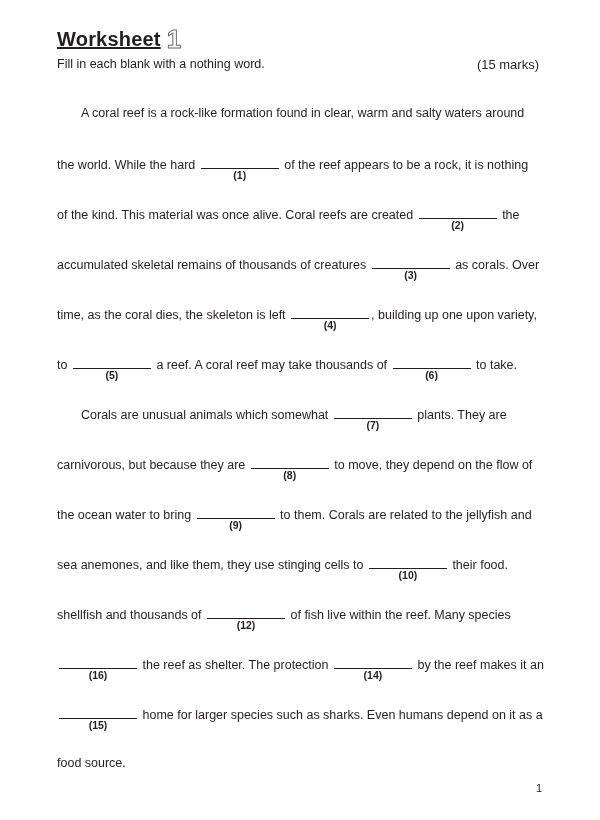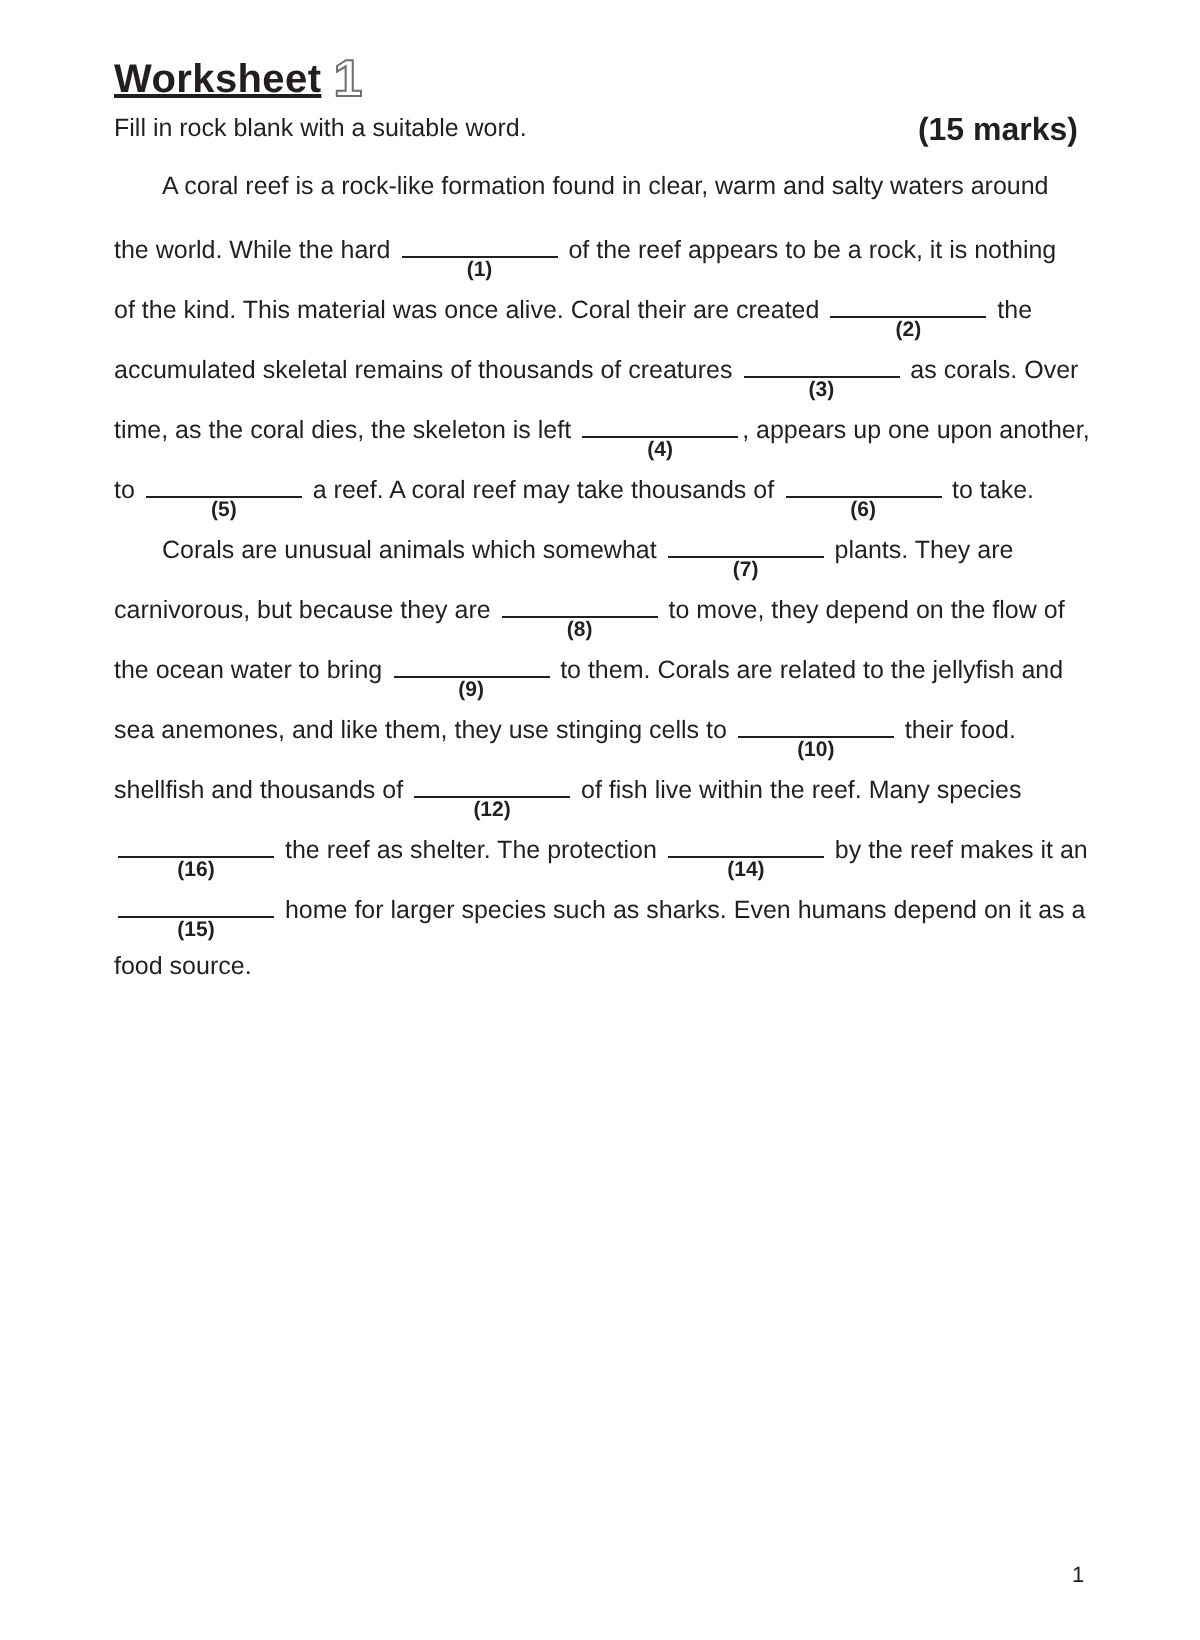--- a/index.html
+++ b/index.html
@@ -20,30 +20,30 @@
       -webkit-text-stroke: 1px #6d6e71;
       margin-left: 6px;
       position: relative; top: 2px;
     }
     .instruction {
       position: absolute; left: 57px; top: 57px;
       font-size: 12.5px;
     }
     .marks {
       position: absolute; right: 61px; top: 57px;
-      font-size: 16px;
-      font-weight: bold;
+      font-size: 13px;
     }
     .passage {
       position: absolute; left: 57px; top: 84px; width: 486px;
       font-size: 12.5px;
     }
     .line {
       height: 30px; line-height: 18px; white-space: nowrap;
       position: relative;
+      margin-top: 20px;
     }
     .line.indent { padding-left: 24px; }
     .blank {
       display: inline-block; position: relative;
       width: 78px; height: 14px;
       border-bottom: 1px solid #231f20;
       vertical-align: baseline;
       margin: 0 2px;
     }
     .blank .lbl {
@@ -56,29 +56,29 @@
       font-size: 11px; color: #231f20;
     }
   </style>
 </head>
 <body>
 
 <div class="title">
   <span>Worksheet</span><span class="num">1</span>
 </div>
 
-<div class="instruction">Fill in rock blank with a suitable word.</div>
+<div class="instruction">Fill in each blank with a nothing word.</div>
 <div class="marks">(15 marks)</div>
 
 <div class="passage" id="passage">
     <div class="line indent"><span>A coral reef is a rock-like formation found in clear, warm and salty waters around</span></div>
     <div class="line"><span>the world. While the hard </span><span class="blank"><span class="lbl">(1)</span></span><span> of the reef appears to be a rock, it is nothing</span></div>
-    <div class="line"><span>of the kind. This material was once alive. Coral their are created </span><span class="blank"><span class="lbl">(2)</span></span><span> the</span></div>
+    <div class="line"><span>of the kind. This material was once alive. Coral reefs are created </span><span class="blank"><span class="lbl">(2)</span></span><span> the</span></div>
     <div class="line"><span>accumulated skeletal remains of thousands of creatures </span><span class="blank"><span class="lbl">(3)</span></span><span> as corals. Over</span></div>
-    <div class="line"><span>time, as the coral dies, the skeleton is left </span><span class="blank"><span class="lbl">(4)</span></span><span>, appears up one upon another,</span></div>
+    <div class="line"><span>time, as the coral dies, the skeleton is left </span><span class="blank"><span class="lbl">(4)</span></span><span>, building up one upon variety,</span></div>
     <div class="line"><span>to </span><span class="blank"><span class="lbl">(5)</span></span><span> a reef. A coral reef may take thousands of </span><span class="blank"><span class="lbl">(6)</span></span><span> to take.</span></div>
     <div class="line indent"><span>Corals are unusual animals which somewhat </span><span class="blank"><span class="lbl">(7)</span></span><span> plants. They are</span></div>
     <div class="line"><span>carnivorous, but because they are </span><span class="blank"><span class="lbl">(8)</span></span><span> to move, they depend on the flow of</span></div>
     <div class="line"><span>the ocean water to bring </span><span class="blank"><span class="lbl">(9)</span></span><span> to them. Corals are related to the jellyfish and</span></div>
     <div class="line"><span>sea anemones, and like them, they use stinging cells to </span><span class="blank"><span class="lbl">(10)</span></span><span> their food.</span></div>
     <div class="line"><span>shellfish and thousands of </span><span class="blank"><span class="lbl">(12)</span></span><span> of fish live within the reef. Many species</span></div>
     <div class="line"><span class="blank"><span class="lbl">(16)</span></span><span> the reef as shelter. The protection </span><span class="blank"><span class="lbl">(14)</span></span><span> by the reef makes it an</span></div>
     <div class="line"><span class="blank"><span class="lbl">(15)</span></span><span> home for larger species such as sharks. Even humans depend on it as a</span></div>
     <div class="line"><span>food source.</span></div>
   </div>

